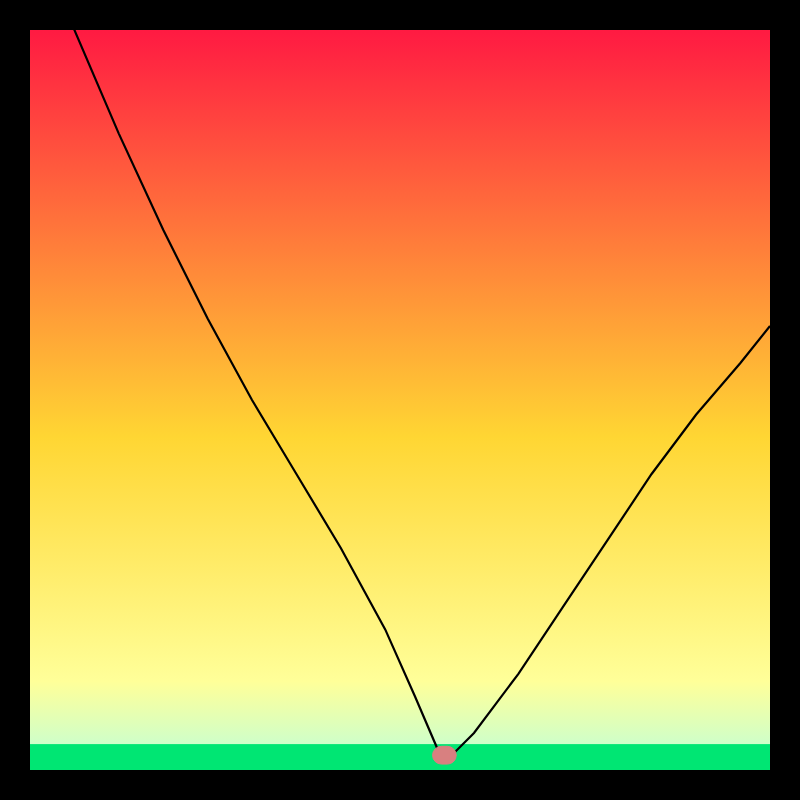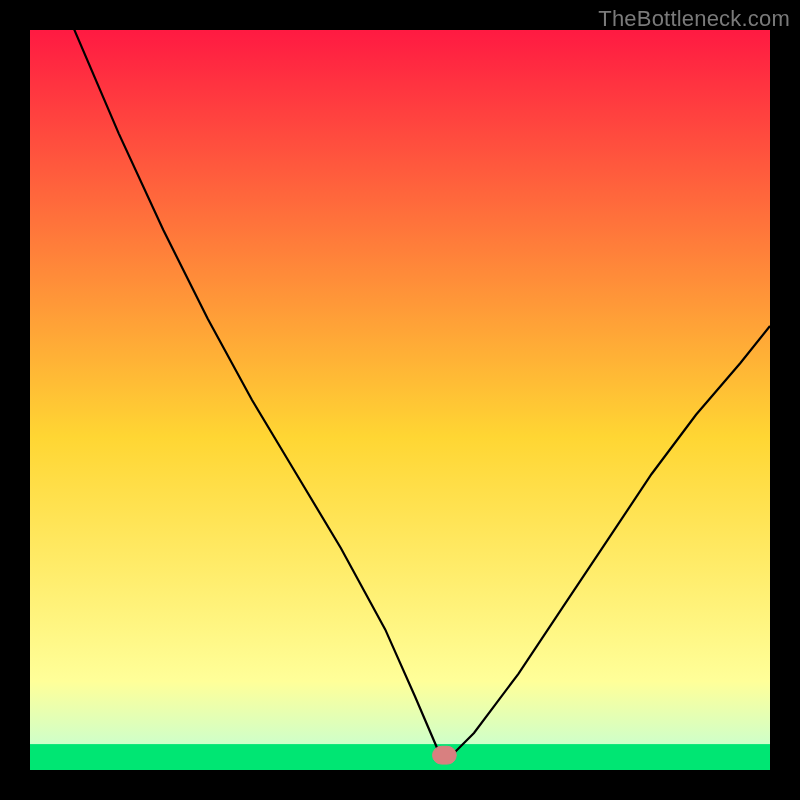--- a/index.html
+++ b/index.html
@@ -23,14 +23,13 @@
         <clipPath id="clipPlot">
           <rect x="30" y="30" width="740" height="740"></rect>
         </clipPath>
       </defs>
       <rect x="0" y="0" width="800" height="800" fill="#000000"></rect>
       <rect x="30" y="30" width="740" height="740" fill="url(#bg)"></rect>
       <rect x="30" y="744.1" width="740" height="25.899999999999977" fill="#00e673"></rect>
       <path d="M30.0 -192.0 L74.4 30.0 L118.8 133.6 L163.2 229.8 L207.6 318.6 L252.0 400.0 L296.4 474.0 L340.8 548.0 L385.2 629.4 L414.8 696.0 L437.0 747.8 L444.4 755.2 L451.8 755.2 L474.0 733.0 L518.4 673.8 L562.8 607.2 L607.2 540.6 L651.6 474.0 L696.0 414.8 L740.4 363.0 L770.0 326.0 " fill="none" stroke="#000000" stroke-width="2.2" clip-path="url(#clipPlot)"></path>
       <rect x="432.56" y="746.32" width="23.680000000000064" height="17.75999999999999" rx="8.879999999999995" ry="8.879999999999995" fill="#d88080" stroke="#d88080" stroke-width="1"></rect>
     </svg>
-  <div class="watermark">TheBottleneck.com</div>
 </div>
 
 </body></html>

